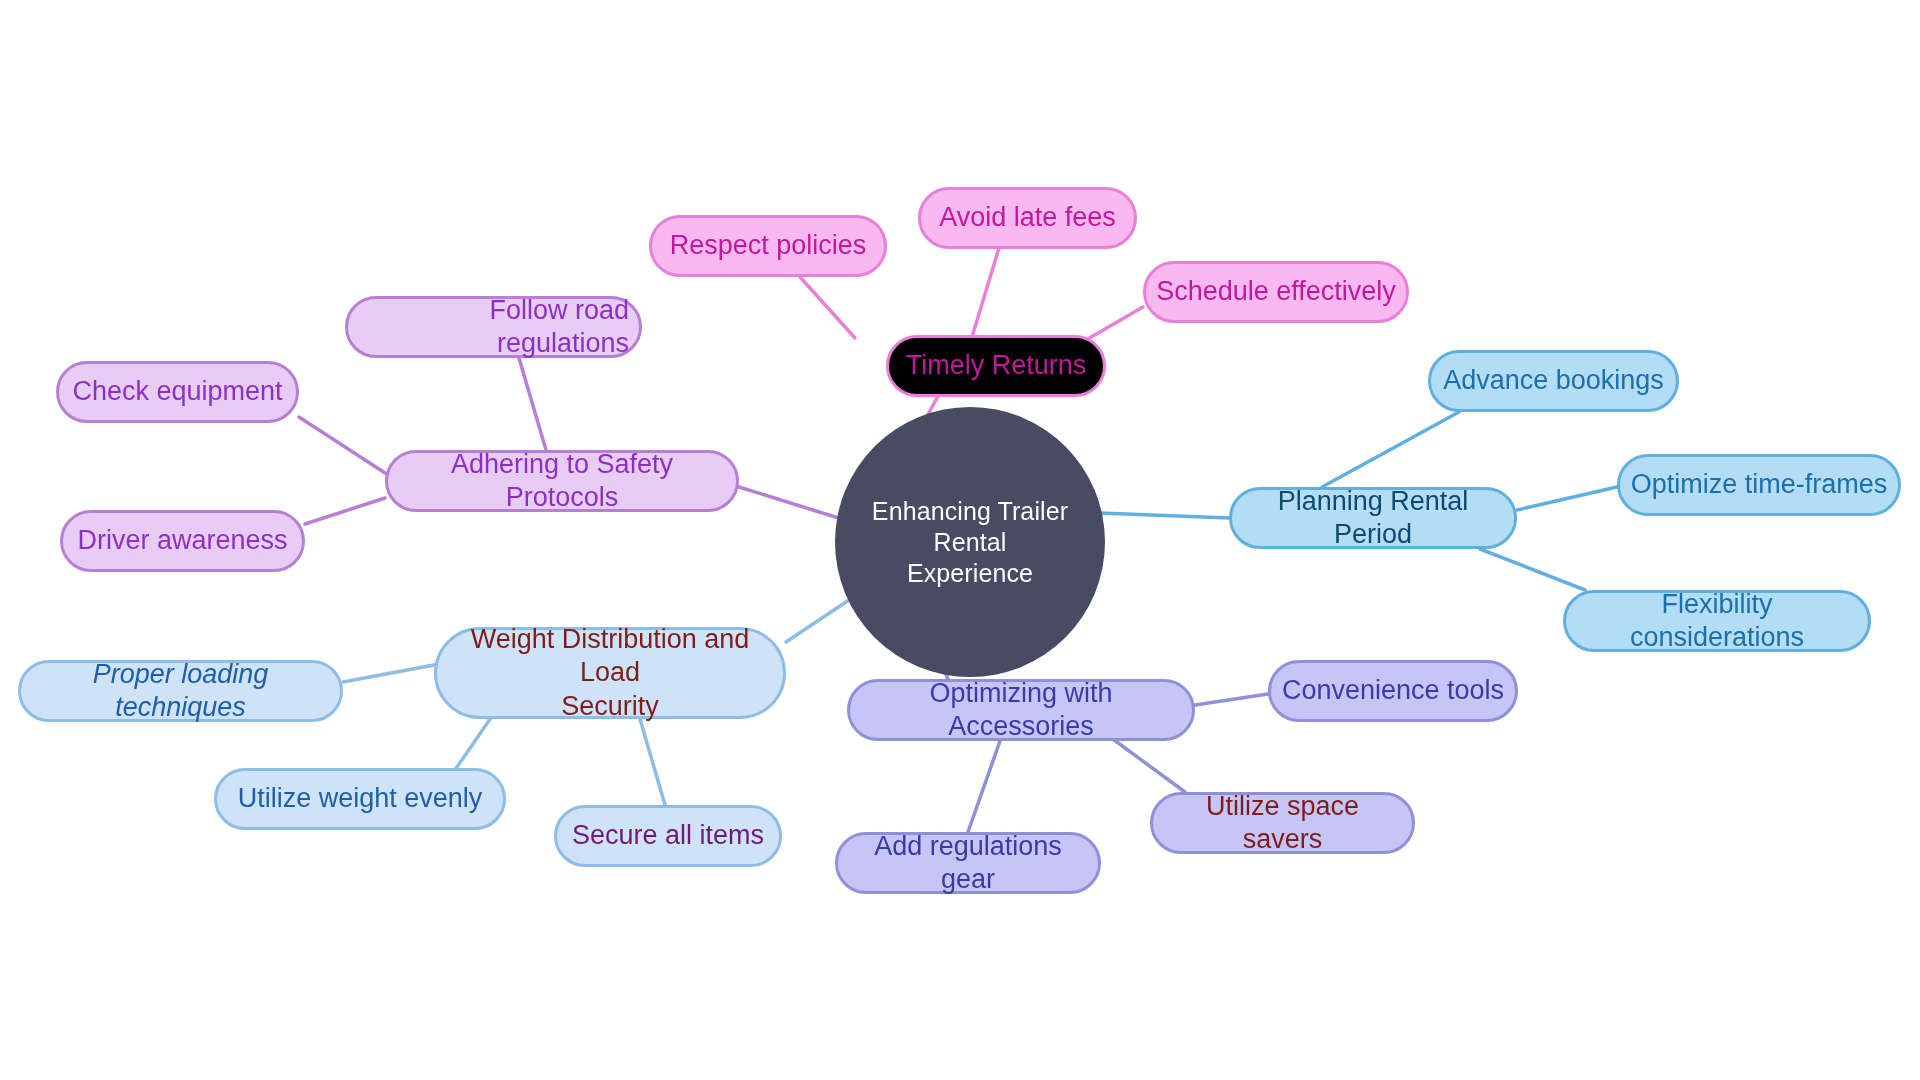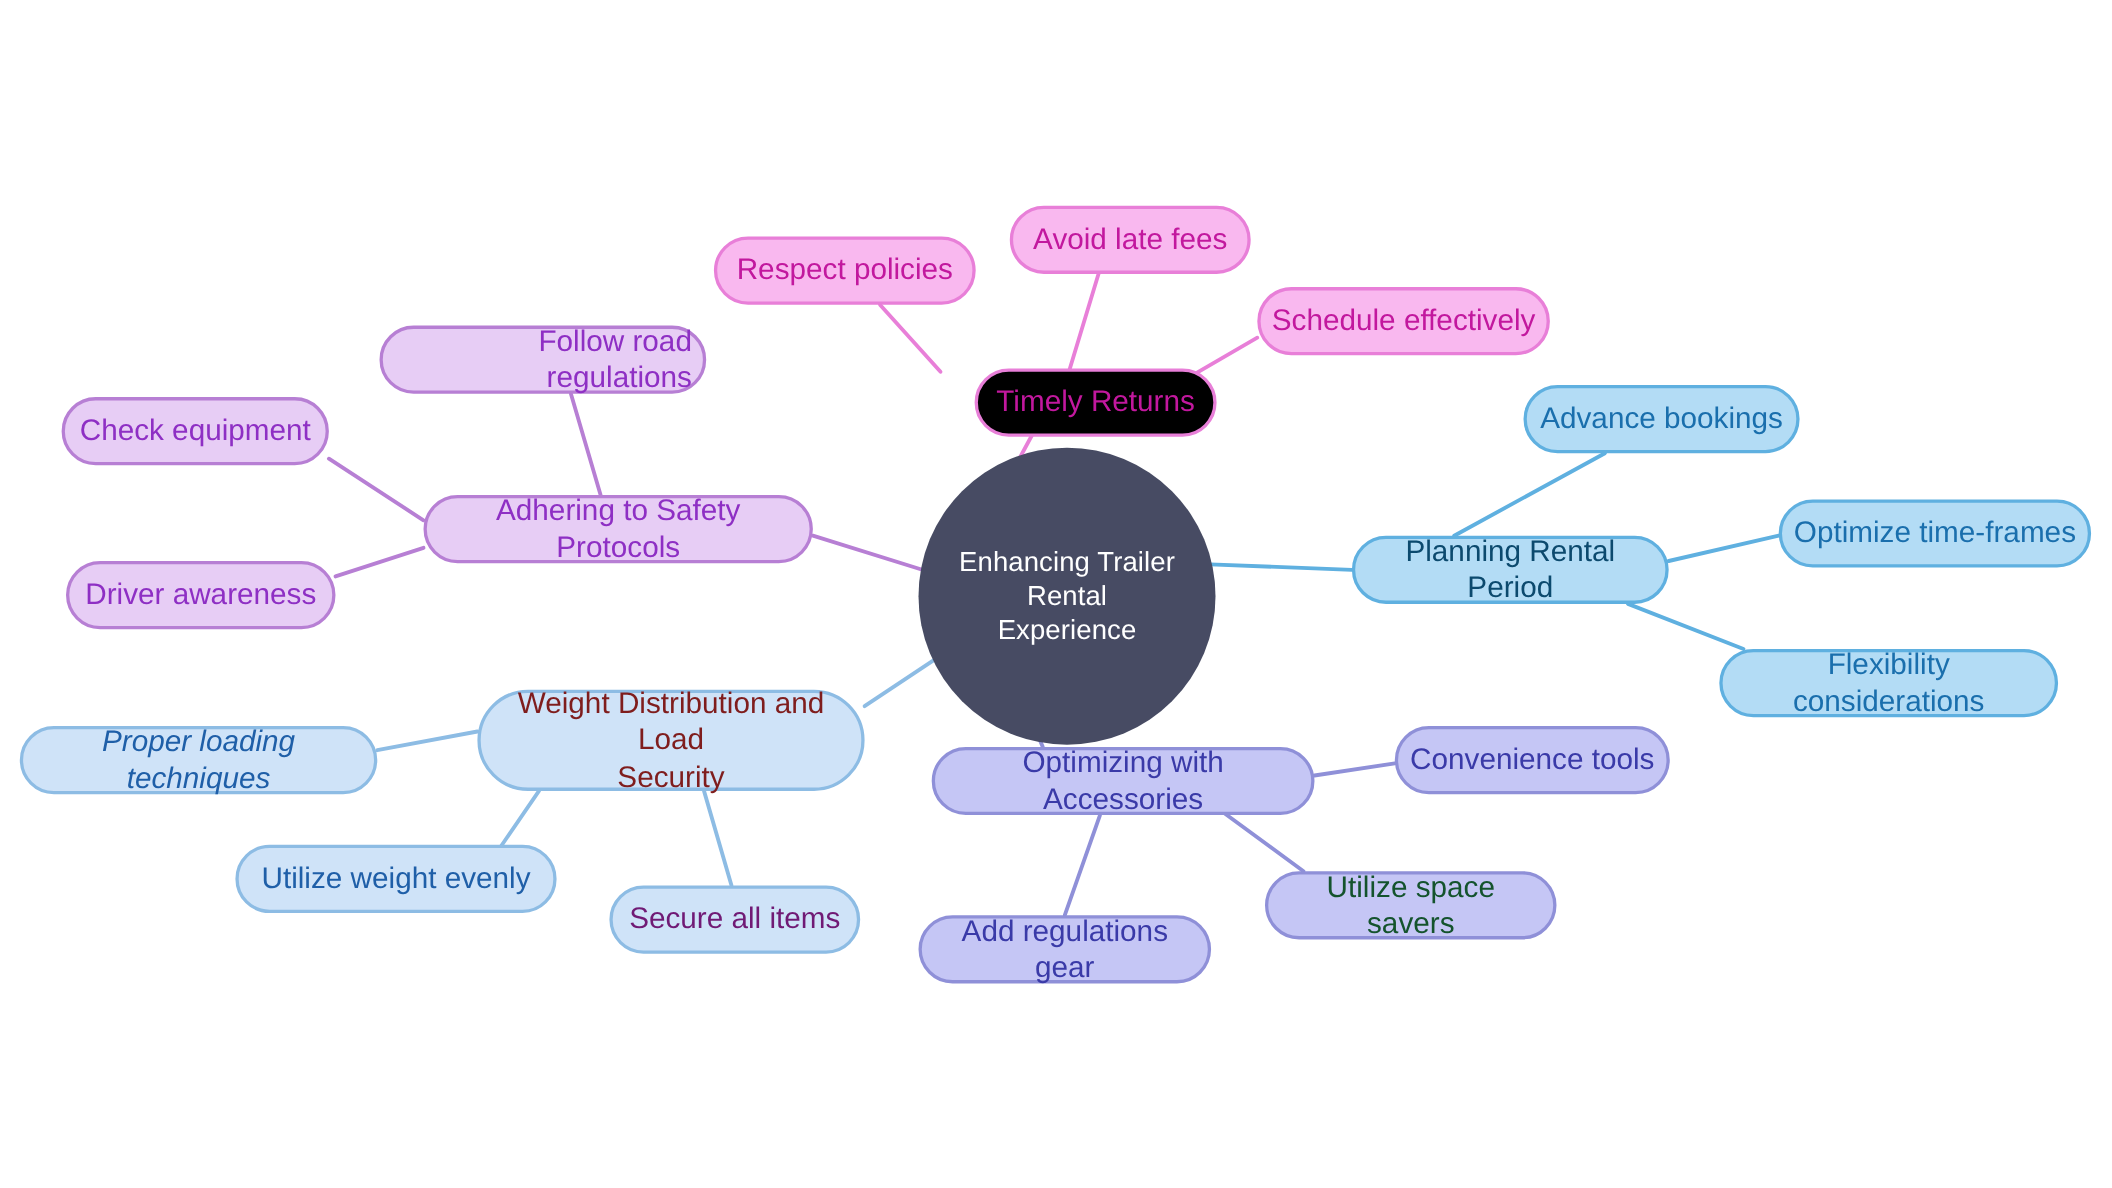--- a/index.html
+++ b/index.html
@@ -78,26 +78,26 @@
 Experience</div>
       <div class="node branch" style="left: 886px; top: 335px; width: 220px; height: 62px; background: #000000; border-color: rgb(232, 127, 216); color: rgb(194, 24, 158);">Timely Returns</div>
       <div class="node leaf" style="left: 649px; top: 215px; width: 238px; height: 62px; background: rgb(249, 184, 239); border-color: rgb(232, 127, 216); color: rgb(194, 24, 158);">Respect policies</div>
       <div class="node leaf" style="left: 918px; top: 175px; width: 219px; height: 62px; background: rgb(249, 184, 239); border-color: rgb(232, 127, 216); color: rgb(194, 24, 158); margin-top: 12px;">Avoid late fees</div>
       <div class="node leaf" style="left: 1143px; top: 261px; width: 266px; height: 62px; background: rgb(249, 184, 239); border-color: rgb(232, 127, 216); color: rgb(194, 24, 158);">Schedule effectively</div>
       <div class="node branch" style="left: 385px; top: 450px; width: 354px; height: 62px; background: rgb(231, 205, 245); border-color: rgb(183, 127, 212); color: rgb(142, 47, 196);">Adhering to Safety Protocols</div>
       <div class="node leaf" style="left: 56px; top: 361px; width: 243px; height: 62px; background: rgb(231, 205, 245); border-color: rgb(183, 127, 212); color: rgb(142, 47, 196);">Check equipment</div>
       <div class="node leaf" style="left: 345px; top: 296px; width: 297px; height: 62px; background: rgb(231, 205, 245); border-color: rgb(183, 127, 212); color: rgb(142, 47, 196); text-align: right;">Follow road regulations</div>
       <div class="node leaf" style="left: 60px; top: 510px; width: 245px; height: 62px; background: rgb(231, 205, 245); border-color: rgb(183, 127, 212); color: rgb(142, 47, 196);">Driver awareness</div>
       <div class="node branch" style="left: 1229px; top: 487px; width: 288px; height: 62px; background: rgb(179, 220, 245); border-color: rgb(95, 176, 224); color: #0c4a6e;">Planning Rental Period</div>
-      <div class="node leaf" style="left: 1385px; top: 350px; width: 251px; height: 62px; background: rgb(179, 220, 245); border-color: rgb(95, 176, 224); color: rgb(26, 111, 173);">Advance bookings</div>
+      <div class="node leaf" style="left: 1428px; top: 350px; width: 251px; height: 62px; background: rgb(179, 220, 245); border-color: rgb(95, 176, 224); color: rgb(26, 111, 173);">Advance bookings</div>
       <div class="node leaf" style="left: 1617px; top: 454px; width: 284px; height: 62px; background: rgb(179, 220, 245); border-color: rgb(95, 176, 224); color: rgb(26, 111, 173);">Optimize time-frames</div>
       <div class="node leaf" style="left: 1563px; top: 590px; width: 308px; height: 62px; background: rgb(179, 220, 245); border-color: rgb(95, 176, 224); color: rgb(26, 111, 173);">Flexibility considerations</div>
       <div class="node branch" style="left: 434px; top: 627px; width: 352px; height: 92px; background: rgb(207, 227, 248); border-color: rgb(141, 188, 228); color: #7f1d1d;">Weight Distribution and Load
 Security</div>
       <div class="node leaf" style="left: 18px; top: 660px; width: 325px; height: 62px; background: rgb(207, 227, 248); border-color: rgb(141, 188, 228); color: rgb(31, 95, 168); font-style: italic;">Proper loading techniques</div>
       <div class="node leaf" style="left: 214px; top: 768px; width: 292px; height: 62px; background: rgb(207, 227, 248); border-color: rgb(141, 188, 228); color: rgb(31, 95, 168);">Utilize weight evenly</div>
       <div class="node leaf" style="left: 554px; top: 805px; width: 228px; height: 62px; background: rgb(207, 227, 248); border-color: rgb(141, 188, 228); color: #701a75;">Secure all items</div>
       <div class="node branch" style="left: 847px; top: 679px; width: 348px; height: 62px; background: rgb(197, 198, 245); border-color: rgb(143, 144, 216); color: rgb(58, 58, 168);">Optimizing with Accessories</div>
       <div class="node leaf" style="left: 1268px; top: 660px; width: 250px; height: 62px; background: rgb(197, 198, 245); border-color: rgb(143, 144, 216); color: rgb(58, 58, 168);">Convenience tools</div>
-      <div class="node leaf" style="left: 1150px; top: 792px; width: 265px; height: 62px; background: rgb(197, 198, 245); border-color: rgb(143, 144, 216); color: #14532d;">Utilize space savers</div>
+      <div class="node leaf" style="left: 1150px; top: 792px; width: 265px; height: 62px; background: rgb(197, 198, 245); border-color: rgb(143, 144, 216); color: #7f1d1d;">Utilize space savers</div>
       <div class="node leaf" style="left: 835px; top: 832px; width: 266px; height: 62px; background: rgb(197, 198, 245); border-color: rgb(143, 144, 216); color: rgb(58, 58, 168);">Add regulations gear</div>
     </div>
 </div>
 
 </body></html>

